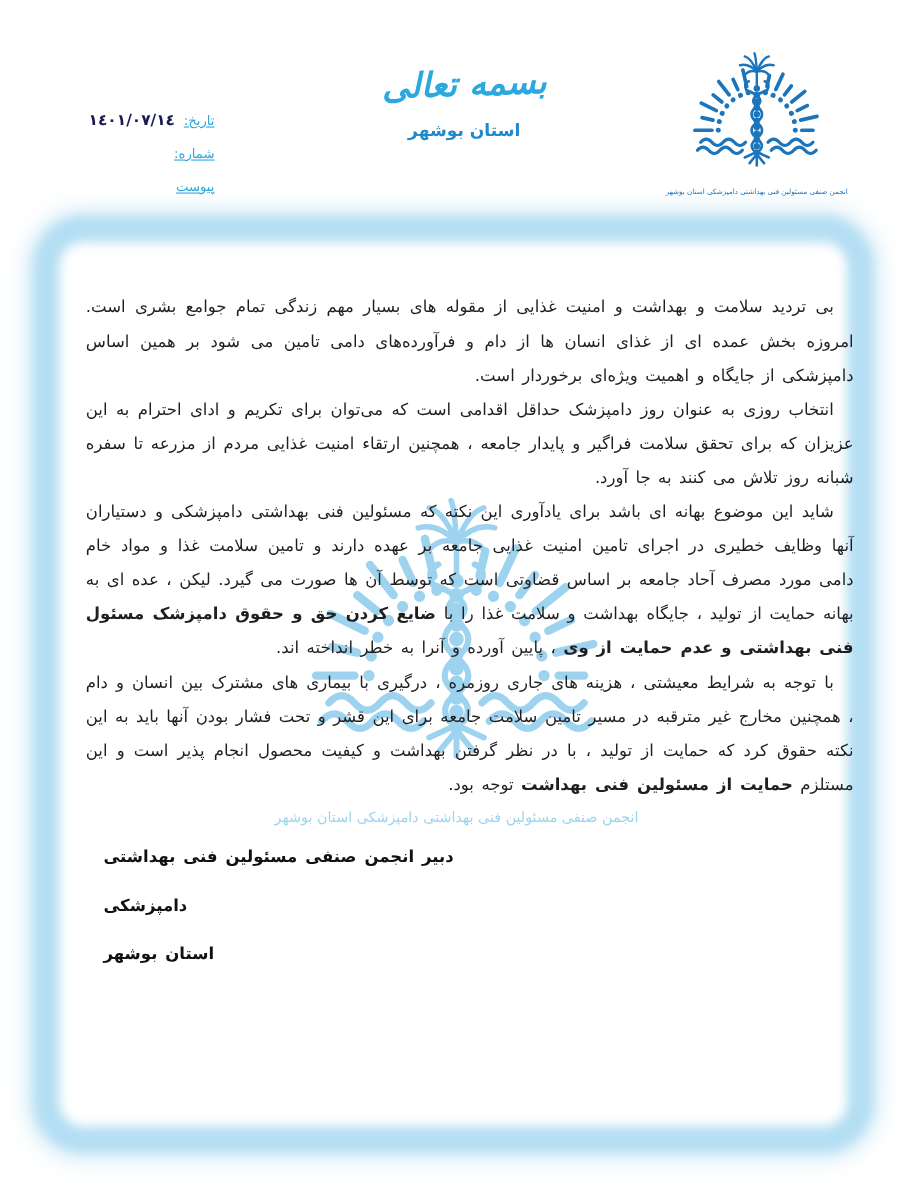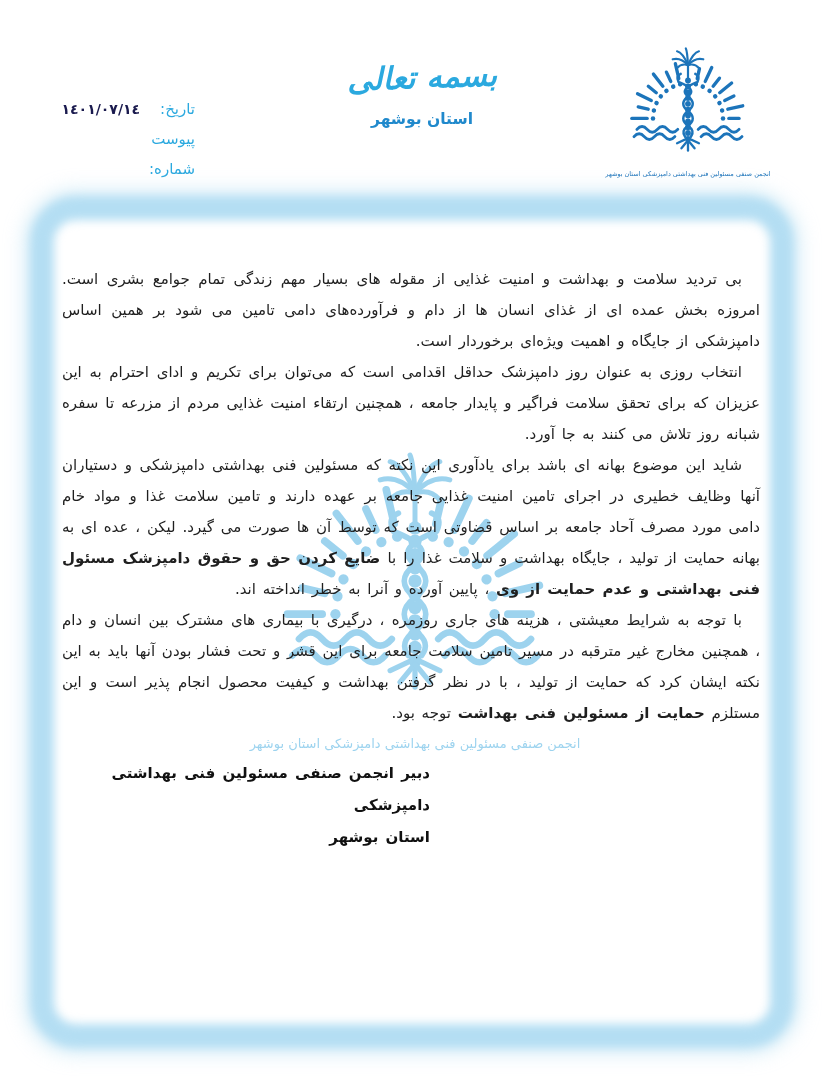--- a/index.html
+++ b/index.html
@@ -11,26 +11,27 @@
     font-family:"DejaVu Sans",sans-serif;
   }
   
   .meta{
     position:absolute;left:35px;top:98px;width:160px;
     direction:rtl;text-align:right;
   }
   .meta-row{height:30px;line-height:22px;white-space:nowrap;}
   .meta-label{
     color:var(--accent-light-blue,#2BA9DF);
-    font-size:15px;
+    font-size:12px;
+    text-decoration:underline;
   }
   .meta-value{
     color:var(--date-ink,#1A1A4E);
     font-size:14px;font-weight:bold;
-    margin-right:20px;
+    margin-right:8px;
   }
   .center-head{
     position:absolute;left:222px;top:48px;width:400px;
     text-align:center;direction:rtl;
   }
   .besmele{
     color:var(--accent-light-blue,#2BA9DF);
     font-size:31px;font-style:italic;font-weight:bold;
     transform:rotate(-2deg);
     height:58px;line-height:58px;
@@ -75,34 +76,34 @@
     opacity:.8;text-align:center;
     z-index:1;
   }
   .watermark svg{display:block;width:386px;height:300px;}
   .watermark-caption{
     font-size:13px;color:var(--watermark-blue,#85C9EB);
     direction:rtl;white-space:nowrap;overflow:hidden;
   }
   
   .letter-body{
-    position:absolute;left:62px;top:264px;width:698px;
+    position:absolute;left:78px;top:264px;width:698px;
     direction:rtl;
     z-index:2;
     color:var(--body-ink,#1F1F1F);
     font-size:15px;line-height:31px;
     text-align:justify;
     word-spacing:2px;
   }
   .para{margin:0;text-indent:18px;}
   .para b{font-weight:bold;}
   .closing{font-weight:bold;text-align:justify;text-align-last:center;}
   .signature{
     margin-top:28px;margin-right:330px;width:352px;
-    text-align:right;font-weight:bold;font-size:15px;line-height:32px;
+    text-align:left;font-weight:bold;font-size:15px;line-height:44px;
     color:#111;
   }
 </style>
 </head>
 <body>
 
 <svg width="0" height="0" style="position:absolute" aria-hidden="true">
   <defs>
     <symbol id="vet-emblem" viewBox="0 0 200 170">
       <g id="emblem-rays">
@@ -209,22 +210,22 @@
         <path d="M118 127 q7 -8 14 0 q7 8 14 0 q7 -8 14 0 q7 8 14 0"></path>
       </g>
     </symbol>
   </defs>
 </svg>
 
 <div class="page">
 
   <div class="meta">
     <div class="meta-row"><span class="meta-label">تاریخ:</span><span class="meta-value">١٤٠١/٠٧/١٤</span></div>
+    <div class="meta-row"><span class="meta-label">شماره:</span></div>
     <div class="meta-row"><span class="meta-label">پیوست</span></div>
-    <div class="meta-row"><span class="meta-label">شماره:</span></div>
   </div>
 
   <div class="center-head">
     <div class="besmele">بسمه تعالی</div>
     <div class="org-province">استان بوشهر</div>
   </div>
 
   <div class="logo">
     <svg viewBox="0 0 200 170">
         <use href="#vet-emblem"></use>
@@ -238,21 +239,21 @@
     <svg viewBox="0 0 200 146">
         <use href="#vet-emblem"></use>
       </svg>
     <div class="watermark-caption">انجمن صنفی مسئولین فنی بهداشتی دامپزشکی استان بوشهر</div>
   </div>
 
   <main class="letter-body">
     <p class="para"><span>بی تردید سلامت و بهداشت و امنیت غذایی از مقوله های بسیار مهم زندگی تمام جوامع بشری است. امروزه بخش عمده ای از غذای انسان ها از دام و فرآورده‌های دامی تامین می شود بر همین اساس دامپزشکی از جایگاه و اهمیت ویژه‌ای برخوردار است.</span><b></b><span></span></p>
     <p class="para"><span>انتخاب روزی به عنوان روز دامپزشک حداقل اقدامی است که می‌توان برای تکریم و ادای احترام به این عزیزان که برای تحقق سلامت فراگیر و پایدار جامعه ، همچنین ارتقاء امنیت غذایی مردم از مزرعه تا سفره شبانه روز تلاش می کنند به جا آورد.</span><b></b><span></span></p>
     <p class="para"><span>شاید این موضوع بهانه ای باشد برای یادآوری این نکته که مسئولین فنی بهداشتی دامپزشکی و دستیاران آنها وظایف خطیری در اجرای تامین امنیت غذایی جامعه بر عهده دارند و تامین سلامت غذا و مواد خام دامی مورد مصرف آحاد جامعه بر اساس قضاوتی است که توسط آن ها صورت می گیرد. لیکن ، عده ای به بهانه حمایت از تولید ، جایگاه بهداشت و سلامت غذا را با </span><b>ضایع کردن حق و حقوق دامپزشک مسئول فنی بهداشتی و عدم حمایت از وی</b><span> ، پایین آورده و آنرا به خطر انداخته اند.</span></p>
-    <p class="para"><span>با توجه به شرایط معیشتی ، هزینه های جاری روزمره ، درگیری با بیماری های مشترک بین انسان و دام ، همچنین مخارج غیر مترقبه در مسیر تامین سلامت جامعه برای این قشر و تحت فشار بودن آنها باید به این نکته ایشان کرد که حمایت از تولید ، با در نظر گرفتن بهداشت و کیفیت محصول انجام پذیر است و این مستلزم </span><b>حمایت از مسئولین فنی بهداشت</b><span> توجه بود.</span></p>
+    <p class="para"><span>با توجه به شرایط معیشتی ، هزینه های جاری روزمره ، درگیری با بیماری های مشترک بین انسان و دام ، همچنین مخارج غیر مترقبه در مسیر تامین سلامت جامعه برای این قشر و تحت فشار بودن آنها باید به این نکته حقوق کرد که حمایت از تولید ، با در نظر گرفتن بهداشت و کیفیت محصول انجام پذیر است و این مستلزم </span><b>حمایت از مسئولین فنی بهداشت</b><span> توجه بود.</span></p>
 
     <div class="signature">
       <div>دبیر انجمن صنفی مسئولین فنی بهداشتی دامپزشکی</div>
       <div>استان بوشهر</div>
     </div>
   </main>
 
 </div>
 
 </body></html>

